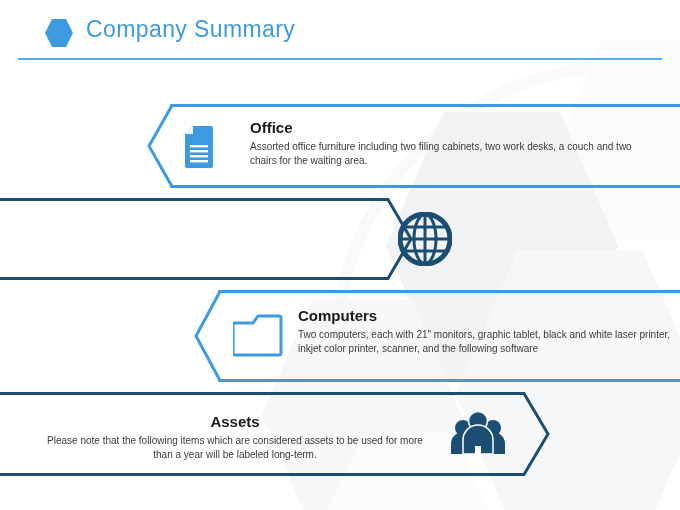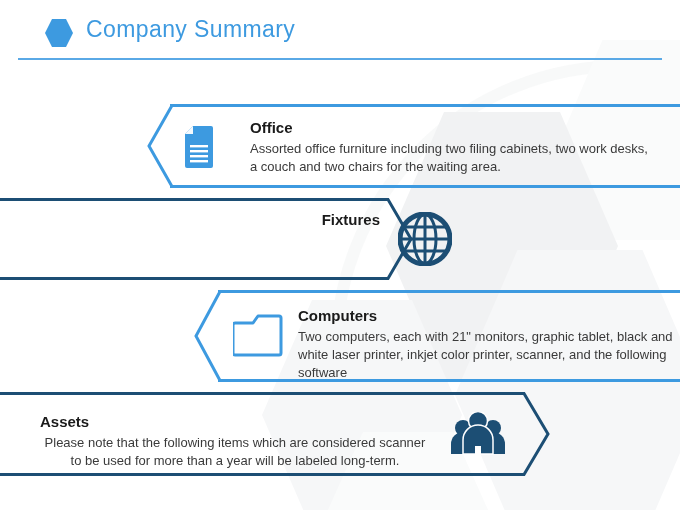--- a/index.html
+++ b/index.html
@@ -127,21 +127,21 @@
     z-index: 6;
   }
   .row-title {
     font-size: 15px;
     font-weight: bold;
     color: #1a1a1a;
     margin: 0 0 3px 0;
     line-height: 1.1;
   }
   .row-body {
-    font-size: 13px;
+    font-size: 10px;
     color: #3a3a3a;
     line-height: 1.42;
     margin: 0;
   }
   .align-left  { text-align: left; }
   .align-right { text-align: right; }
   .align-center{ text-align: center; }
 
   
   #row-office    { left: 0px;   top: 104px; width: 680px; height: 84px; }
@@ -210,21 +210,20 @@
         <circle cx="27" cy="27" r="25" fill="none" stroke="#1c4e74" stroke-width="5"></circle>
         <ellipse cx="27" cy="27" rx="11" ry="24.5" fill="none" stroke="#1c4e74" stroke-width="3"></ellipse>
         <line x1="2.5" y1="27" x2="51.5" y2="27" stroke="#1c4e74" stroke-width="3"></line>
         <line x1="27" y1="2.5" x2="27" y2="51.5" stroke="#1c4e74" stroke-width="3"></line>
         <path d="M7 15 H47" stroke="#1c4e74" stroke-width="3" fill="none"></path>
         <path d="M7 39 H47" stroke="#1c4e74" stroke-width="3" fill="none"></path>
       </svg>
     </div>
 
     <div class="row-text align-right" style="left:30px; top:14px; width:350px;">
-      <p class="row-title">Fixtures</p>
     </div>
   </div>
 
   <div class="row blue" id="row-computers">
     <div class="bar">
       <div class="bar-top" style="left:218px; top:0; width:462px;"></div>
       <div class="bar-bot" style="left:218px; top:89px; width:462px;"></div>
       <svg class="arrow-svg" width="240" height="92" viewBox="0 0 240 92">
         <polyline points="240,1.5 220,1.5 196,46 220,90.5 240,90.5" fill="none" stroke="#3d9ae0" stroke-width="3" stroke-linejoin="miter"></polyline>
       </svg>
@@ -257,18 +256,18 @@
         <path d="M1 42 V32 A12 12 0 0 1 25 32 V42 Z" fill="#1c4e74"></path>
         <circle cx="43" cy="16" r="8" fill="#1c4e74"></circle>
         <path d="M31 42 V32 A12 12 0 0 1 55 32 V42 Z" fill="#1c4e74"></path>
         <circle cx="28" cy="9" r="9.5" fill="#1c4e74" stroke="#ffffff" stroke-width="1.5"></circle>
         <path d="M13 42 V28 A15 15 0 0 1 43 28 V42 Z" fill="#1c4e74" stroke="#ffffff" stroke-width="1.5"></path>
         <rect x="25" y="34" width="6" height="9" fill="#ffffff"></rect>
       </svg>
     </div>
 
     <div class="row-text align-center" style="left:40px; top:22px; width:390px;">
-      <p class="row-title" style="text-align:left;">Assets</p>
-      <p class="row-body">Please note that the following items which are considered scanner to be used for more than a year will be labeled long-term.</p>
+      <p class="row-title" style="text-align:center;">Assets</p>
+      <p class="row-body">Please note that the following items which are considered assets to be used for more than a year will be labeled long-term.</p>
     </div>
   </div>
 
 </div>
 
 </body></html>

